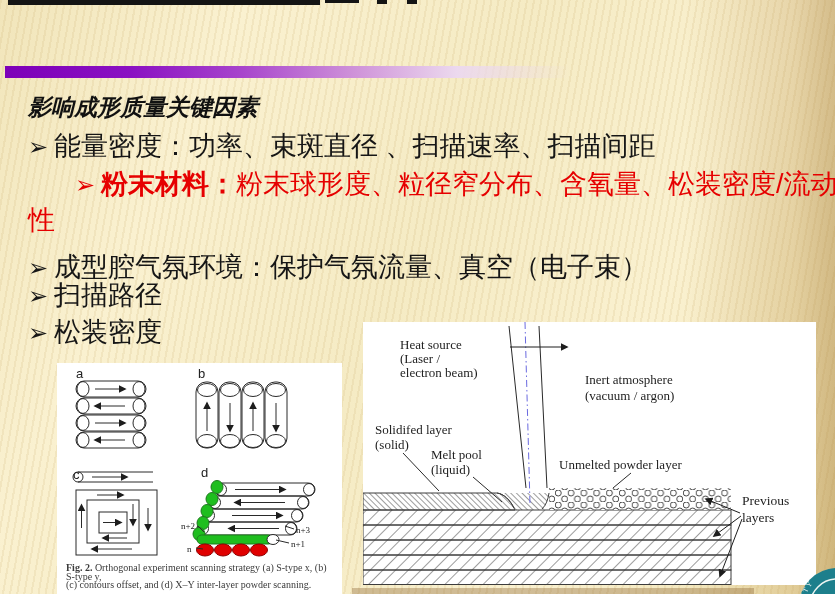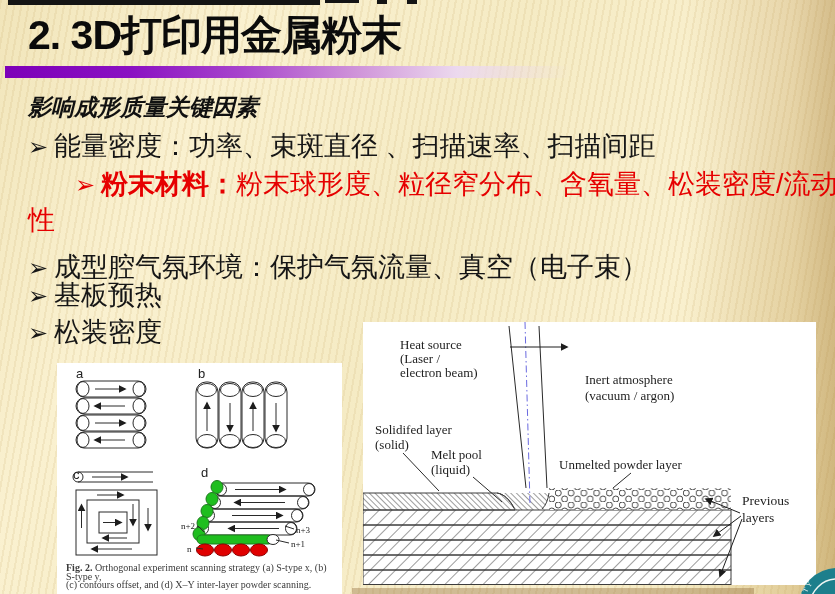--- a/index.html
+++ b/index.html
@@ -60,39 +60,38 @@
         <circle cx="9.6" cy="9" r="3" fill="#fff" stroke="#333" stroke-width="0.9"></circle>
       </pattern>
     </defs>
   </svg>
 
   <div class="abs topbar"></div>
   <div class="abs topdash1"></div>
   <div class="abs topdash2"></div>
   <div class="abs topdash3"></div>
 
-  <div class="abs title">2. 3D打印用金属粉末</div>
   <div class="abs divider"></div>
 
   <div class="abs heading">影响成形质量关键因素</div>
 
   <div class="abs bullet b1">
     <span class="arr">➢</span><span>能量密度：功率、束斑直径 、扫描速率、扫描间距</span>
   </div>
 
   <div class="abs bullet b2">
     <span class="arr">➢</span><b>粉末材料：</b><span>粉末球形度、粒径窄分布、含氧量、松装密度/流动</span>
   </div>
   <div class="abs bullet b2b">性</div>
 
   <div class="abs bullet b3">
     <span class="arr">➢</span><span>成型腔气氛环境：保护气氛流量、真空（电子束）</span>
   </div>
   <div class="abs bullet b4">
-    <span class="arr">➢</span><span>基板预热</span>
+    <span class="arr">➢</span><span>扫描路径</span>
   </div>
   <div class="abs bullet b5">
     <span class="arr">➢</span><span>松装密度</span>
   </div>
 
   <div class="abs figbox leftfig">
     <svg width="285" height="200">
       <g stroke="#2a2a2a" stroke-width="1" fill="none">
 
         <text class="panel-letter" x="19" y="15" stroke="none" fill="#222">a</text>

